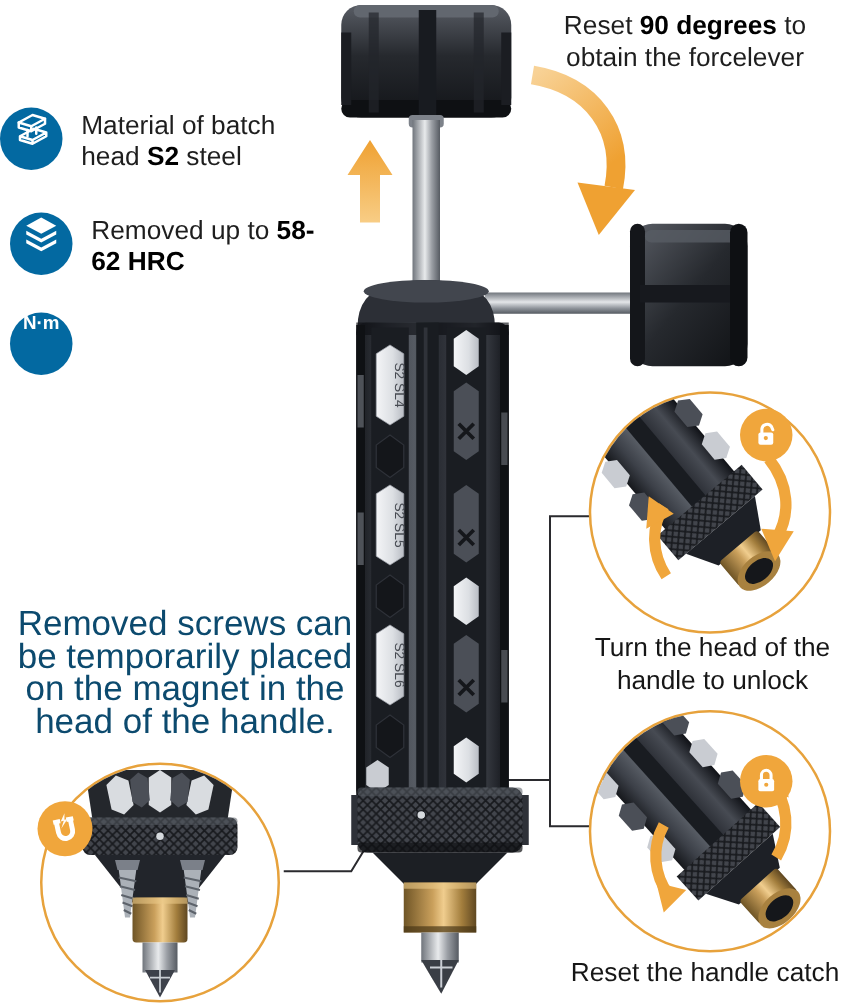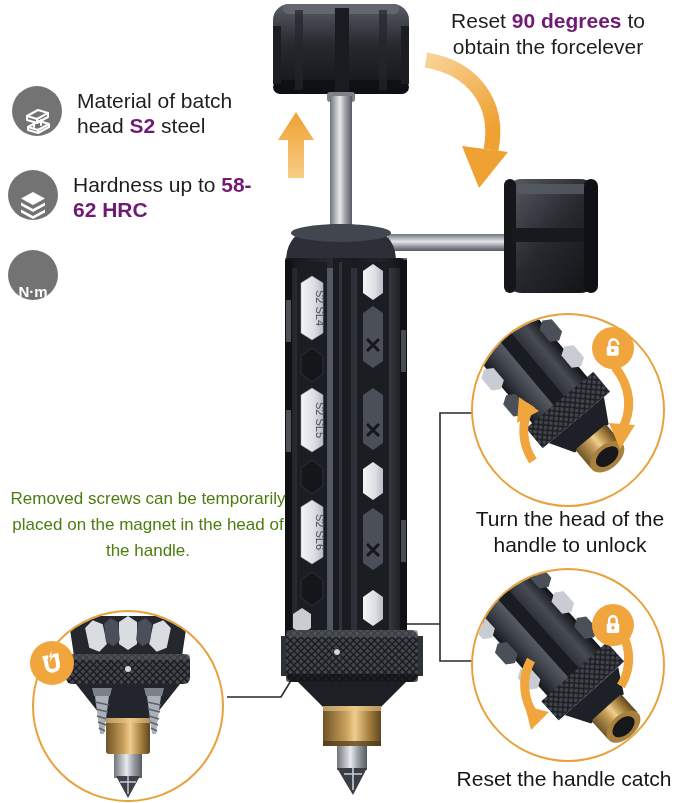--- a/index.html
+++ b/index.html
@@ -1,28 +1,28 @@
 <!DOCTYPE html>
 <html><head>
 <meta charset="utf-8">
 <style>
   html,body{margin:0;padding:0;background:#fff;}
   .stage{position:relative;width:679px;height:803px;background:#ffffff;overflow:hidden;
          font-family:"Liberation Sans","DejaVu Sans",sans-serif;color:#1e1e1e;}
   .abs{position:absolute;}
-  .hl{color:#701a75;font-weight:700;}
+  .hl{color:#000000;font-weight:700;}
   .feat-row{position:absolute;display:flex;align-items:flex-start;}
-  .feat-icon{width:50px;height:50px;border-radius:50%;background:#737373;flex:0 0 auto;
-             display:flex;align-items:flex-end;justify-content:center;}
+  .feat-icon{width:50px;height:50px;border-radius:50%;background:#0369a1;flex:0 0 auto;
+             display:flex;align-items:flex-start;justify-content:center;}
   .feat-text{margin-left:15px;font-size:21px;line-height:25px;padding-top:2px;}
   .torque-label{color:#fff;font-weight:700;font-size:15px;letter-spacing:0;}
   .rotate-callout{position:absolute;left:428px;top:8px;width:240px;text-align:center;
                   font-size:21px;line-height:26px;}
   .magnet-note{position:absolute;left:2px;top:486px;width:292px;text-align:center;
-               font-size:17px;line-height:26px;color:#4d7c0f;}
+               font-size:28px;line-height:26px;color:#0c4a6e;}
   .caption{position:absolute;text-align:center;font-size:21px;line-height:26px;color:#161616;}
   .circle{position:absolute;border-radius:50%;background:#fff;border:2px solid #E7A23C;
           overflow:hidden;box-sizing:border-box;}
   .badge{position:absolute;border-radius:50%;background:#F0A63C;display:flex;
          align-items:center;justify-content:center;z-index:6;}
   .circle svg{display:block;}
   .main-art{position:absolute;left:0;top:0;z-index:1;}
   .circle{z-index:5;}
   .textlayer{z-index:8;}
 </style>
@@ -197,21 +197,21 @@
       <polygon points="337,768 367,768 353,795" fill="#3a3e45"></polygon>
       <path d="M344,774 L362,774 M353,768 L353,790" stroke="#caced4" stroke-width="1.6"></path>
       <polygon points="337,768 353,795 345,781" fill="#15171b" opacity="0.6"></polygon>
     </g>
   </svg>
 
   <div class="rotate-callout textlayer abs">
     <span>Reset </span><span class="hl">90 degrees</span><span> to obtain the forcelever</span>
   </div>
 
-  <div class="feat-row textlayer" style="left:12px;top:86px;">
+  <div class="feat-row textlayer" style="left:0;top:86px;">
     <div class="feat-icon">
       <svg width="32" height="32" viewBox="0 0 32 32">
         <g stroke="#fff" stroke-width="2" fill="none" stroke-linejoin="round" stroke-linecap="round">
           <path d="M6,12 L17,6 L27,9 L16,15 Z"></path>
           <path d="M6,12 L6,16 L16,19 L16,15 M27,9 L27,13 L16,19"></path>
           <path d="M13,18 L13,23 M20,16 L20,21"></path>
           <path d="M7,23 L18,17 M7,23 L7,26 L17,29 L17,26 L28,20 L28,23 L17,29 M18,17 L28,20 L17,26 L7,23 Z"></path>
         </g>
       </svg>
     </div>
@@ -224,21 +224,21 @@
     <div class="feat-icon">
       <svg width="32" height="32" viewBox="0 0 32 32">
         <g fill="#fff">
           <path d="M16,4 L28,10.5 L16,17 L4,10.5 Z"></path>
           <path d="M4,14.5 L16,21 L28,14.5 L28,17.5 L16,24 L4,17.5 Z"></path>
           <path d="M4,21.5 L16,28 L28,21.5 L28,24.5 L16,31 L4,24.5 Z"></path>
         </g>
       </svg>
     </div>
     <div class="feat-text" style="width:186px;">
-      <span>Hardness up to </span><span class="hl">58-62 HRC</span><span></span>
+      <span>Removed up to </span><span class="hl">58-62 HRC</span><span></span>
     </div>
   </div>
 
   <div class="feat-row textlayer" style="left:8px;top:250px;">
     <div class="feat-icon">
       <span class="torque-label">N·m</span>
     </div>
   </div>
 
   <div class="magnet-note textlayer">Removed screws can be temporarily placed on the magnet in the head of the handle.</div>

